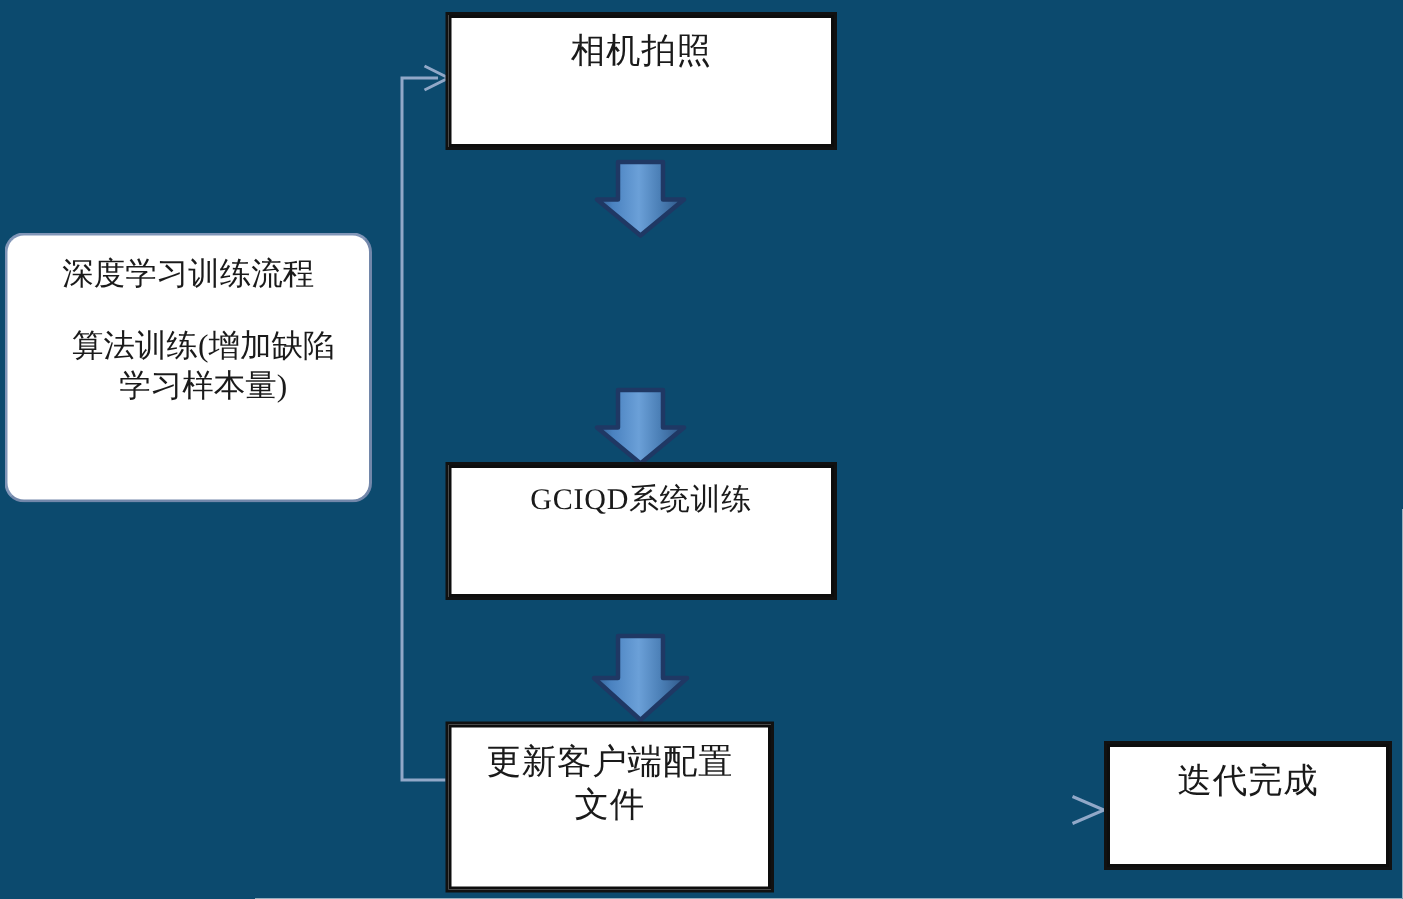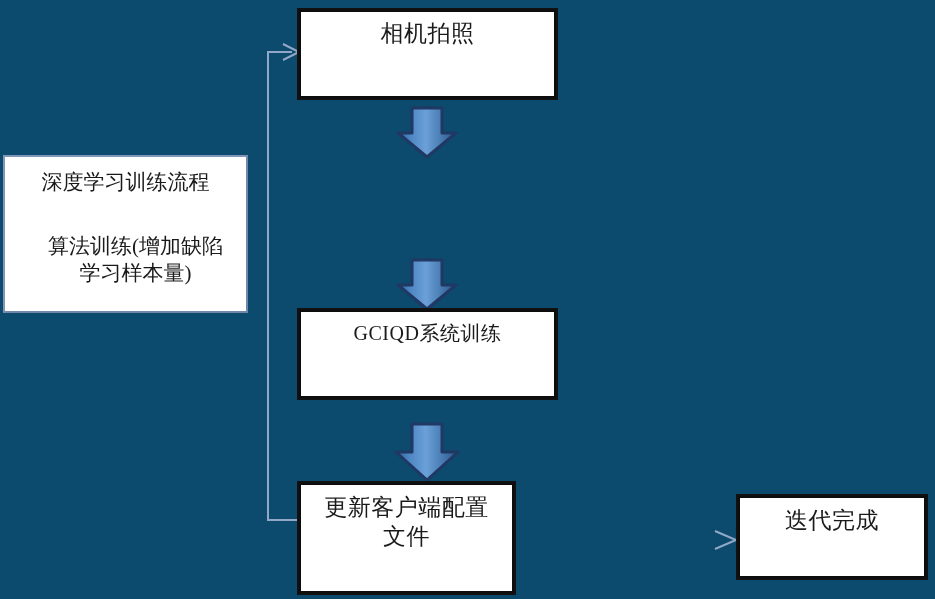--- a/index.html
+++ b/index.html
@@ -132,20 +132,20 @@
 
   <div class="proc-box" style="left:738px; top:496px; width:188px; height:82px;">
     <div class="proc-label" style="top:8px;">迭代完成</div>
   </div>
 
   <div class="proc-box" style="left:299px; top:483px; width:215px; height:110px;">
     <div class="proc-label" style="top:8px;">更新客户端配置
 文件</div>
   </div>
 
-  <div class="thin-box" style="left:3px; top:155px; width:245px; height:158px;">
+  <div class="thin-box" style="left:3px; top:155px; width:245px; height:180px;border-radius:13px;">
     <div class="info-line" style="top:12px;">深度学习训练流程</div>
-    <div class="info-line" style="top:76px;padding-left:20px;">算法训练(增加缺陷
+    <div class="info-line" style="top:60px;padding-left:20px;">算法训练(增加缺陷
 学习样本量)</div>
   </div>
 
 
 </div>
 
 </body></html>

